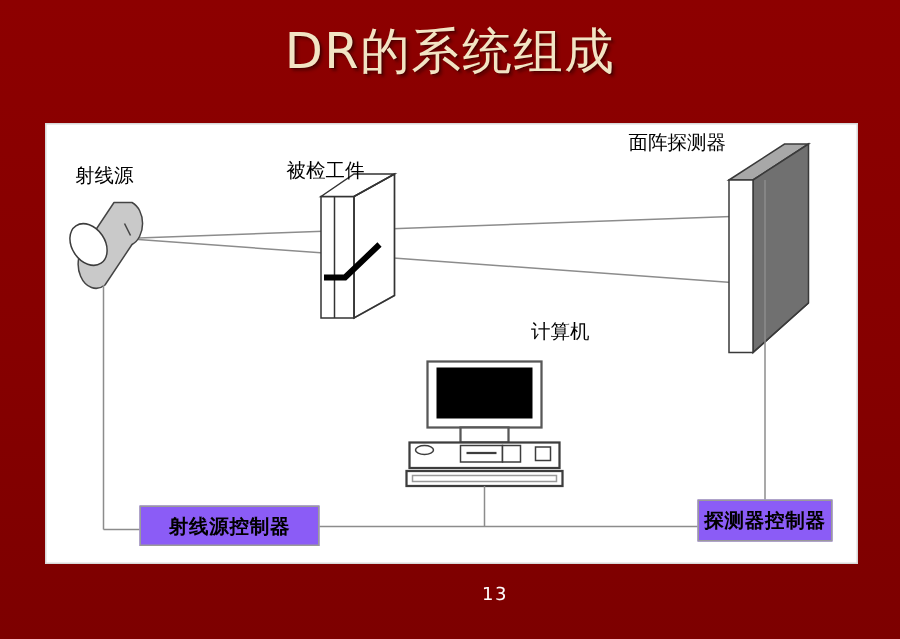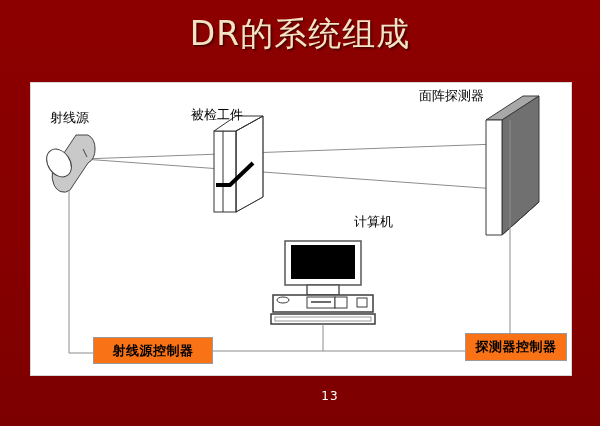--- a/index.html
+++ b/index.html
@@ -57,37 +57,37 @@
     font-weight: normal;
     font-size: 13px;
     color: #000000;
     white-space: nowrap;
     line-height: 1;
   }
   .box-label {
     position: absolute;
     box-sizing: border-box;
     border: 1px solid #9a9a9a;
-    background: #f97316;
+    background: #8b5cf6;
     font-family: "DejaVu Sans", "Liberation Sans", sans-serif;
     font-weight: bold;
     font-size: 13px;
     color: #000000;
     display: flex;
     align-items: center;
     justify-content: center;
     white-space: nowrap;
     letter-spacing: 0.5px;
   }
   #label-source      { left: 19px;   top: 28px; }
   #label-workpiece   { left: 160px; top: 25px; }
   #label-detector    { left: 388px; top: 6px;  }
   #label-computer    { left: 280px; top: 132px; margin-left: 43px;}
   #box-source-ctrl   { left: 62px;  top: 254px; width: 120px; height: 27px; }
-  #box-detector-ctrl { left: 434px; top: 250px; width: 102px; height: 28px; }
+  #box-detector-ctrl { left: 434px; top: 250px; width: 90px; height: 28px; }
   #page-number {
     position: absolute;
     left: 0;
     top: 389px;
     width: 600px;
     text-align: center;
     color: #ffffff;
     font-family: "DejaVu Sans", "Liberation Sans", sans-serif;
     font-size: 12px;
     font-weight: normal;

